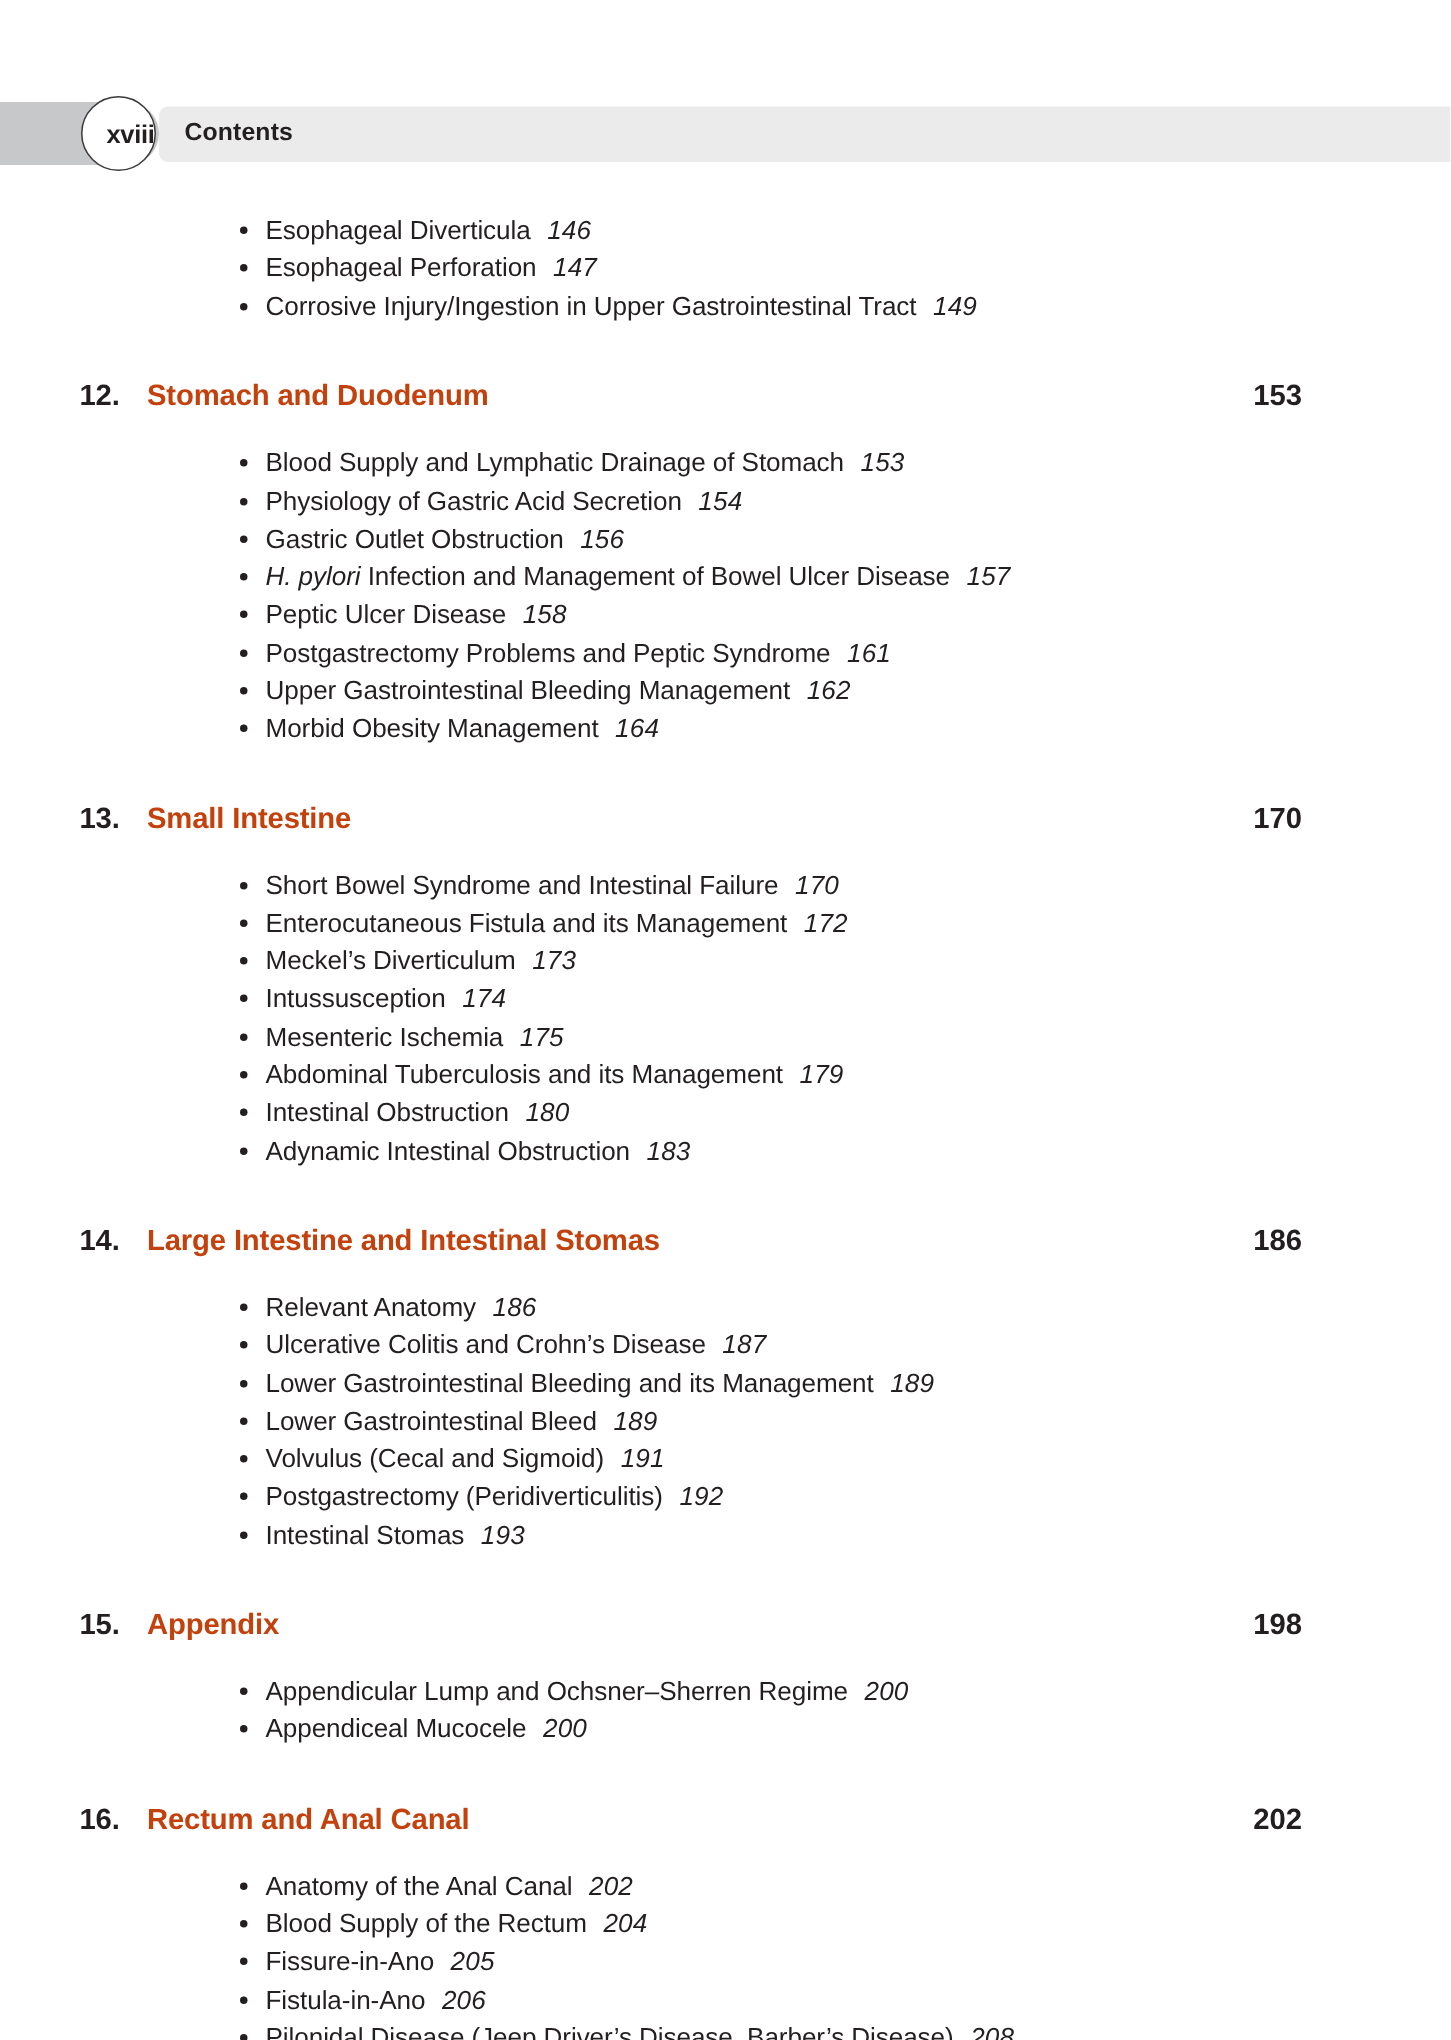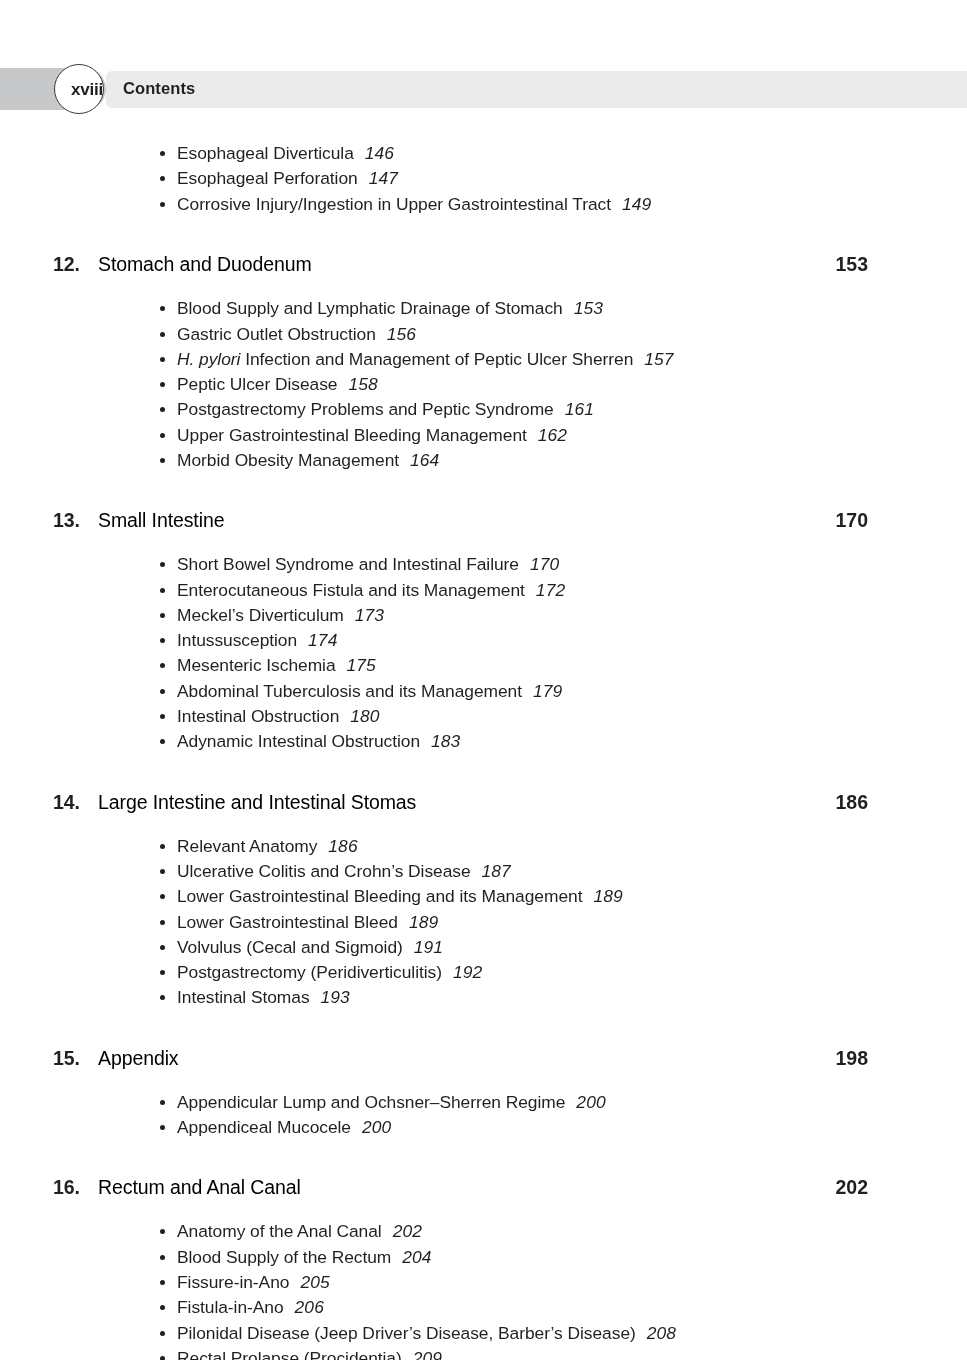--- a/index.html
+++ b/index.html
@@ -97,22 +97,22 @@
     width: 45px;
     margin-left: 53px;
     font-size: 19.5px;
     font-weight: bold;
     color: #231f20;
     flex: 0 0 auto;
     letter-spacing: -0.1px;
   }
   .chapter-title {
     font-size: 19.5px;
-    font-weight: normal;
-    color: #000000;
+    font-weight: bold;
+    color: #c2410c;
     flex: 1 1 auto;
     letter-spacing: -0.1px;
   }
   .chapter-page {
     font-size: 19.5px;
     font-weight: bold;
     color: #231f20;
     flex: 0 0 auto;
     width: 120px;
     text-align: left;
@@ -180,22 +180,23 @@
       </ul>
     </div>
     <div class="chapter">
       <div class="chapter-head">
         <div class="chapter-num">12.</div>
         <div class="chapter-title">Stomach and Duodenum</div>
         <div class="chapter-page">153</div>
       </div>
       <ul class="entries">
         <li><span class="bullet"></span><span>Blood Supply and Lymphatic Drainage of Stomach</span><span class="entry-page">153</span></li>
+        <li><span class="bullet"></span><span>Physiology of Gastric Acid Secretion</span><span class="entry-page">154</span></li>
         <li><span class="bullet"></span><span>Gastric Outlet Obstruction</span><span class="entry-page">156</span></li>
-        <li><span class="bullet"></span><span class="it">H. pylori</span><span> Infection and Management of Peptic Ulcer Sherren</span><span class="entry-page">157</span></li>
+        <li><span class="bullet"></span><span class="it">H. pylori</span><span> Infection and Management of Bowel Ulcer Disease</span><span class="entry-page">157</span></li>
         <li><span class="bullet"></span><span>Peptic Ulcer Disease</span><span class="entry-page">158</span></li>
         <li><span class="bullet"></span><span>Postgastrectomy Problems and Peptic Syndrome</span><span class="entry-page">161</span></li>
         <li><span class="bullet"></span><span>Upper Gastrointestinal Bleeding Management</span><span class="entry-page">162</span></li>
         <li><span class="bullet"></span><span>Morbid Obesity Management</span><span class="entry-page">164</span></li>
       </ul>
     </div>
     <div class="chapter">
       <div class="chapter-head">
         <div class="chapter-num">13.</div>
         <div class="chapter-title">Small Intestine</div>

